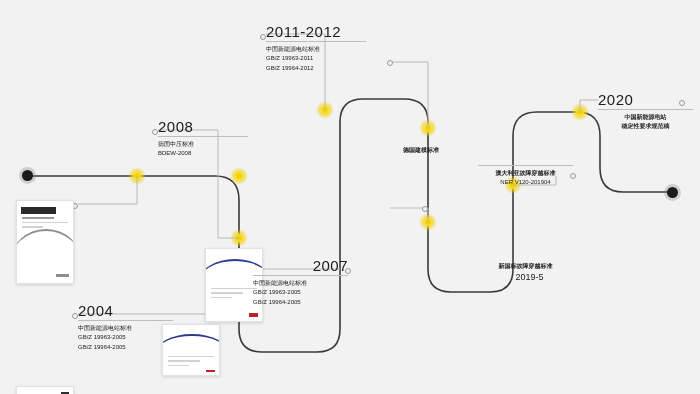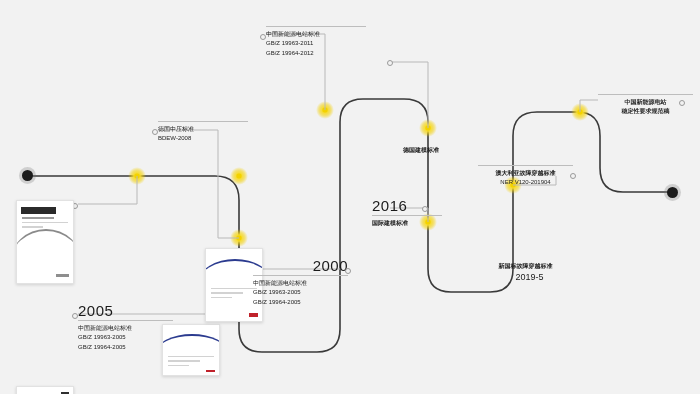--- a/index.html
+++ b/index.html
@@ -149,89 +149,84 @@
     <div class="linebox" style="top:20%;">
       <div class="tl dark mid"></div>
         <div class="tl"></div>
         <div class="tl short"></div>
     </div>
     <div class="blueswoosh" style="border-top-color:#8a8a8a;"></div>
     <div class="greymark"></div>
   </div>
 
   <div class="entry" style="left:78px;top:303px;width:95px;">
-    <div class="year">2005</div>
+    <div class="year">2004</div>
     <div class="yearrule"></div>
     <div class="desc">
       <span class="ln">中国新能源电站标准</span>
       <span class="ln">GB/Z 19963-2005</span>
       <span class="ln">GB/Z 19964-2005</span>
     </div>
   </div>
   <div class="dot-small" style="left:72px;top:313px;"></div>
   <div class="thumb" style="left:16px;top:302px;width:56px;height:76px;">
     <div class="stamp" style="background:#2f2f2f;"></div>
 
   </div>
 
   <div class="entry" style="left:158px;top:119px;width:90px;">
+    <div class="year">2008</div>
     <div class="yearrule"></div>
     <div class="desc">
       <span class="ln">德国中压标准</span>
       <span class="ln">BDEW-2008</span>
     </div>
   </div>
   <div class="dot-small" style="left:152px;top:129px;"></div>
   <div class="thumb" style="left:162px;top:162px;width:56px;height:50px;">
     <div class="blueswoosh" style="top:18%;height:40%;"></div>
     <div class="linebox" style="top:62%;">
       <div class="tl"></div>
         <div class="tl mid"></div>
         <div class="tl short"></div>
     </div>
     <div class="redmark"></div>
   </div>
 
   <div class="entry" style="left:266px;top:24px;width:100px;">
+    <div class="year big">2011-2012</div>
     <div class="yearrule"></div>
     <div class="desc">
       <span class="ln">中国新能源电站标准</span>
       <span class="ln">GB/Z 19963-2011</span>
       <span class="ln">GB/Z 19964-2012</span>
     </div>
   </div>
   <div class="dot-small" style="left:260px;top:34px;"></div>
   <div class="thumb" style="left:205px;top:34px;width:56px;height:72px;">
     <div class="blueswoosh" style="top:14%;height:34%;"></div>
     <div class="linebox" style="top:54%;">
       <div class="tl"></div>
         <div class="tl mid"></div>
         <div class="tl short"></div>
     </div>
     <div class="redmark"></div>
   </div>
 
   <div class="entry" style="left:253px;top:258px;width:95px;">
-    <div class="year" style="text-align:right;">2000</div>
+    <div class="year" style="text-align:right;">2007</div>
     <div class="yearrule"></div>
     <div class="desc">
       <span class="ln">中国新能源电站标准</span>
       <span class="ln">GB/Z 19963-2005</span>
       <span class="ln">GB/Z 19964-2005</span>
     </div>
   </div>
   <div class="dot-small" style="left:345px;top:268px;"></div>
 
-  <div class="entry" style="left:372px;top:198px;width:70px;">
-    <div class="year">2016</div>
-    <div class="yearrule"></div>
-    <div class="desc" style="font-weight:bold;">
-      <span class="ln">国际建模标准</span>
-    </div>
-  </div>
   <div class="dot-small" style="left:422px;top:206px;"></div>
 
   <div class="dot-small" style="left:387px;top:60px;"></div>
 
   <div class="sublabel" style="position:absolute;left:392px;top:146px;width:58px;">德国建模标准</div>
 
   <div class="entry" style="left:478px;top:163px;width:95px;">
     <div class="yearrule"></div>
     <div class="desc" style="text-align:center;font-weight:bold;">
       <span class="ln">澳大利亚故障穿越标准</span>
@@ -239,20 +234,21 @@
     </div>
   </div>
   <div class="dot-small" style="left:570px;top:173px;"></div>
 
   <div class="sublabel" style="position:absolute;left:478px;top:262px;width:95px;">
     <span class="ln">新国标故障穿越标准</span><br>
     <span class="ln" style="font-weight:normal;font-size:9px;margin-left:8px;">2019-5</span>
   </div>
 
   <div class="entry" style="left:598px;top:92px;width:95px;">
+    <div class="year">2020</div>
     <div class="yearrule"></div>
     <div class="desc" style="text-align:center;font-weight:bold;">
       <span class="ln">中国新能源电站</span>
       <span class="ln">稳定性要求规范稿</span>
     </div>
   </div>
   <div class="dot-small" style="left:679px;top:100px;"></div>
 
 </div>
 

